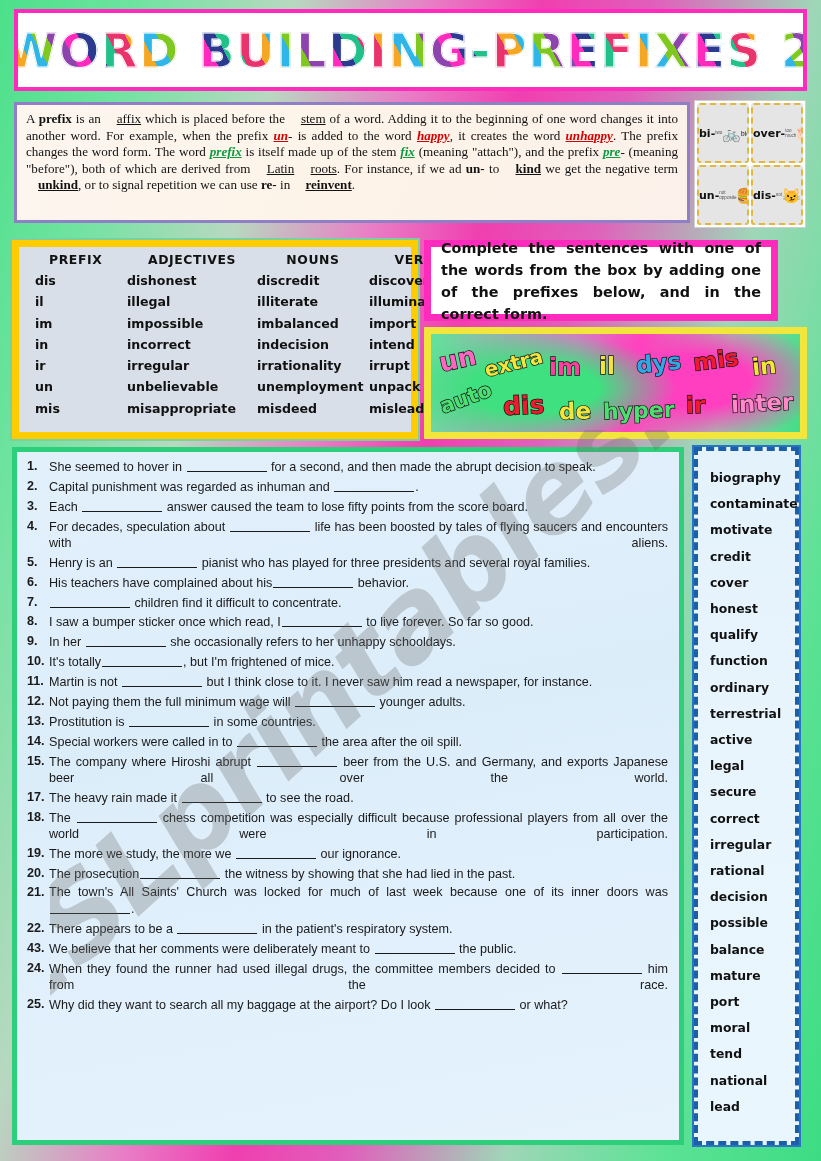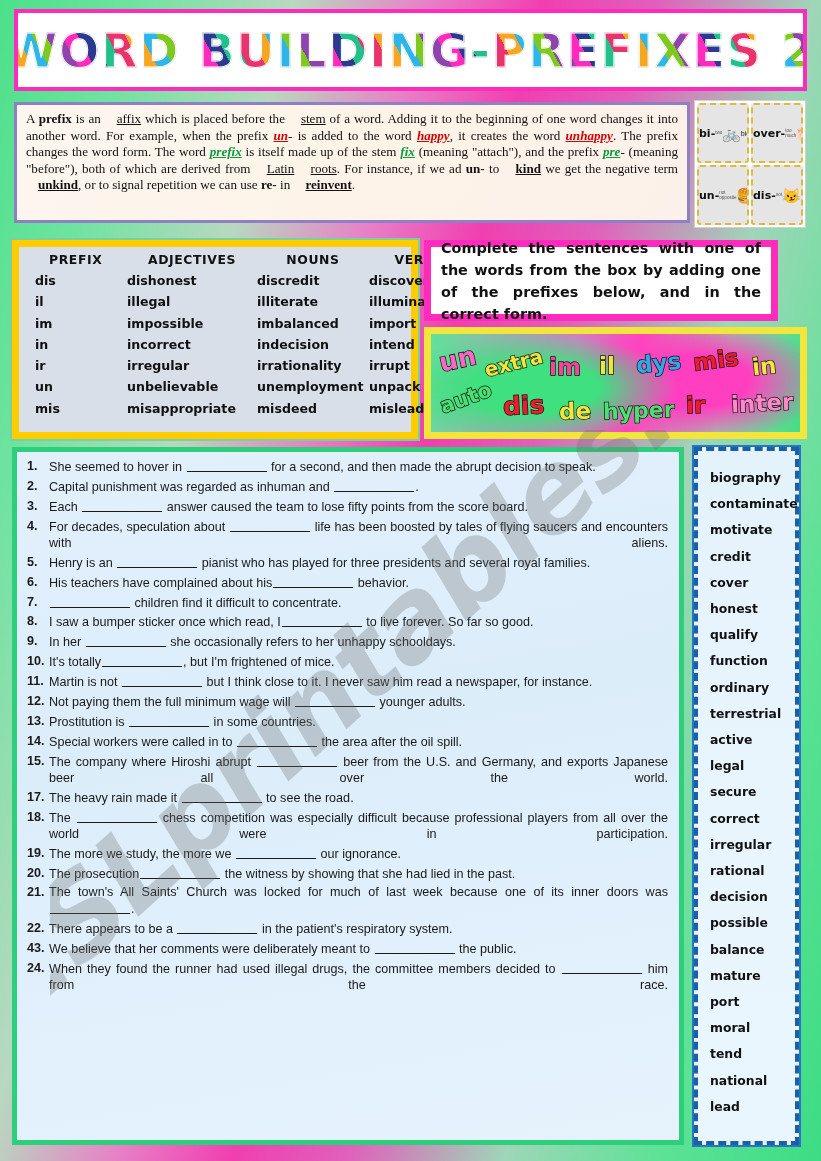--- a/index.html
+++ b/index.html
@@ -403,20 +403,24 @@
         <span class="n">22.</span>
         <span class="t"><span>There appears to be a </span><span class="blank"></span><span> in the patient's respiratory system.</span></span>
       </div>
       <div class="q">
         <span class="n">43.</span>
         <span class="t"><span>We believe that her comments were deliberately meant to </span><span class="blank"></span><span> the public.</span></span>
       </div>
       <div class="q jf">
         <span class="n">24.</span>
         <span class="t"><span>When they found the runner had used illegal drugs, the committee members decided to </span><span class="blank"></span><span> him from the race.</span></span>
+      </div>
+      <div class="q">
+        <span class="n">25.</span>
+        <span class="t"><span>Why did they want to search all my baggage at the airport? Do I look </span><span class="blank"></span><span> or what?</span></span>
       </div>
     </div>
 
   <div class="bank-box" id="bank">
       <div class="w">biography</div>
       <div class="w">contaminate</div>
       <div class="w">motivate</div>
       <div class="w">credit</div>
       <div class="w">cover</div>
       <div class="w">honest</div>

